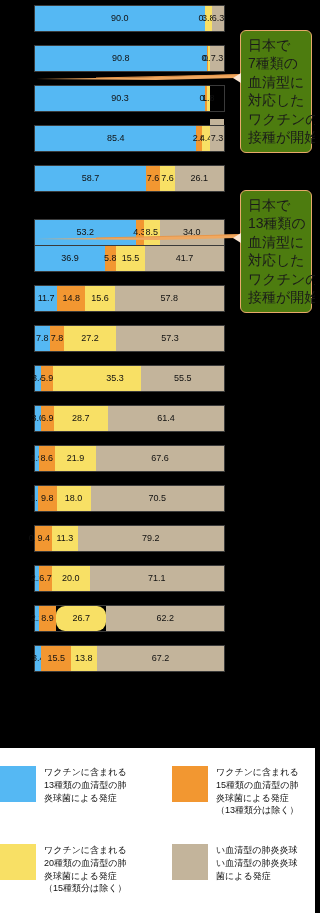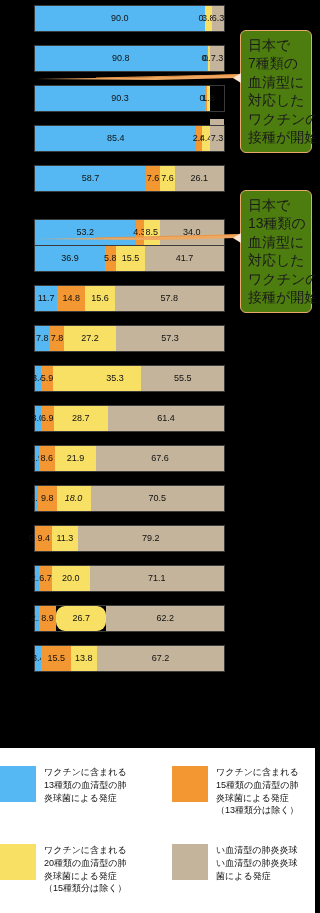--- a/index.html
+++ b/index.html
@@ -241,21 +241,21 @@
           <span class="seglabel">67.6</span>
         </div>
       </div>
       <div class="barrow" style="top: 485px;">
         <div class="seg s-blue" style="width: 3.056px;">
           <span class="seglabel">1.6</span>
         </div>
         <div class="seg s-orange" style="width: 18.718px;">
           <span class="seglabel">9.8</span>
         </div>
-        <div class="seg s-yellow" style="width: 34.38px; font-style: italic;">
+        <div class="seg s-yellow" style="width: 34.38px;">
           <span class="seglabel">18.0</span>
         </div>
         <div class="seg s-tan" style="width: 134.655px;">
           <span class="seglabel">70.5</span>
         </div>
       </div>
       <div class="barrow" style="top: 525px;">
         <div class="seg s-blue" style="width: 0px;">
           <span class="seglabel">0.0</span>
         </div>

